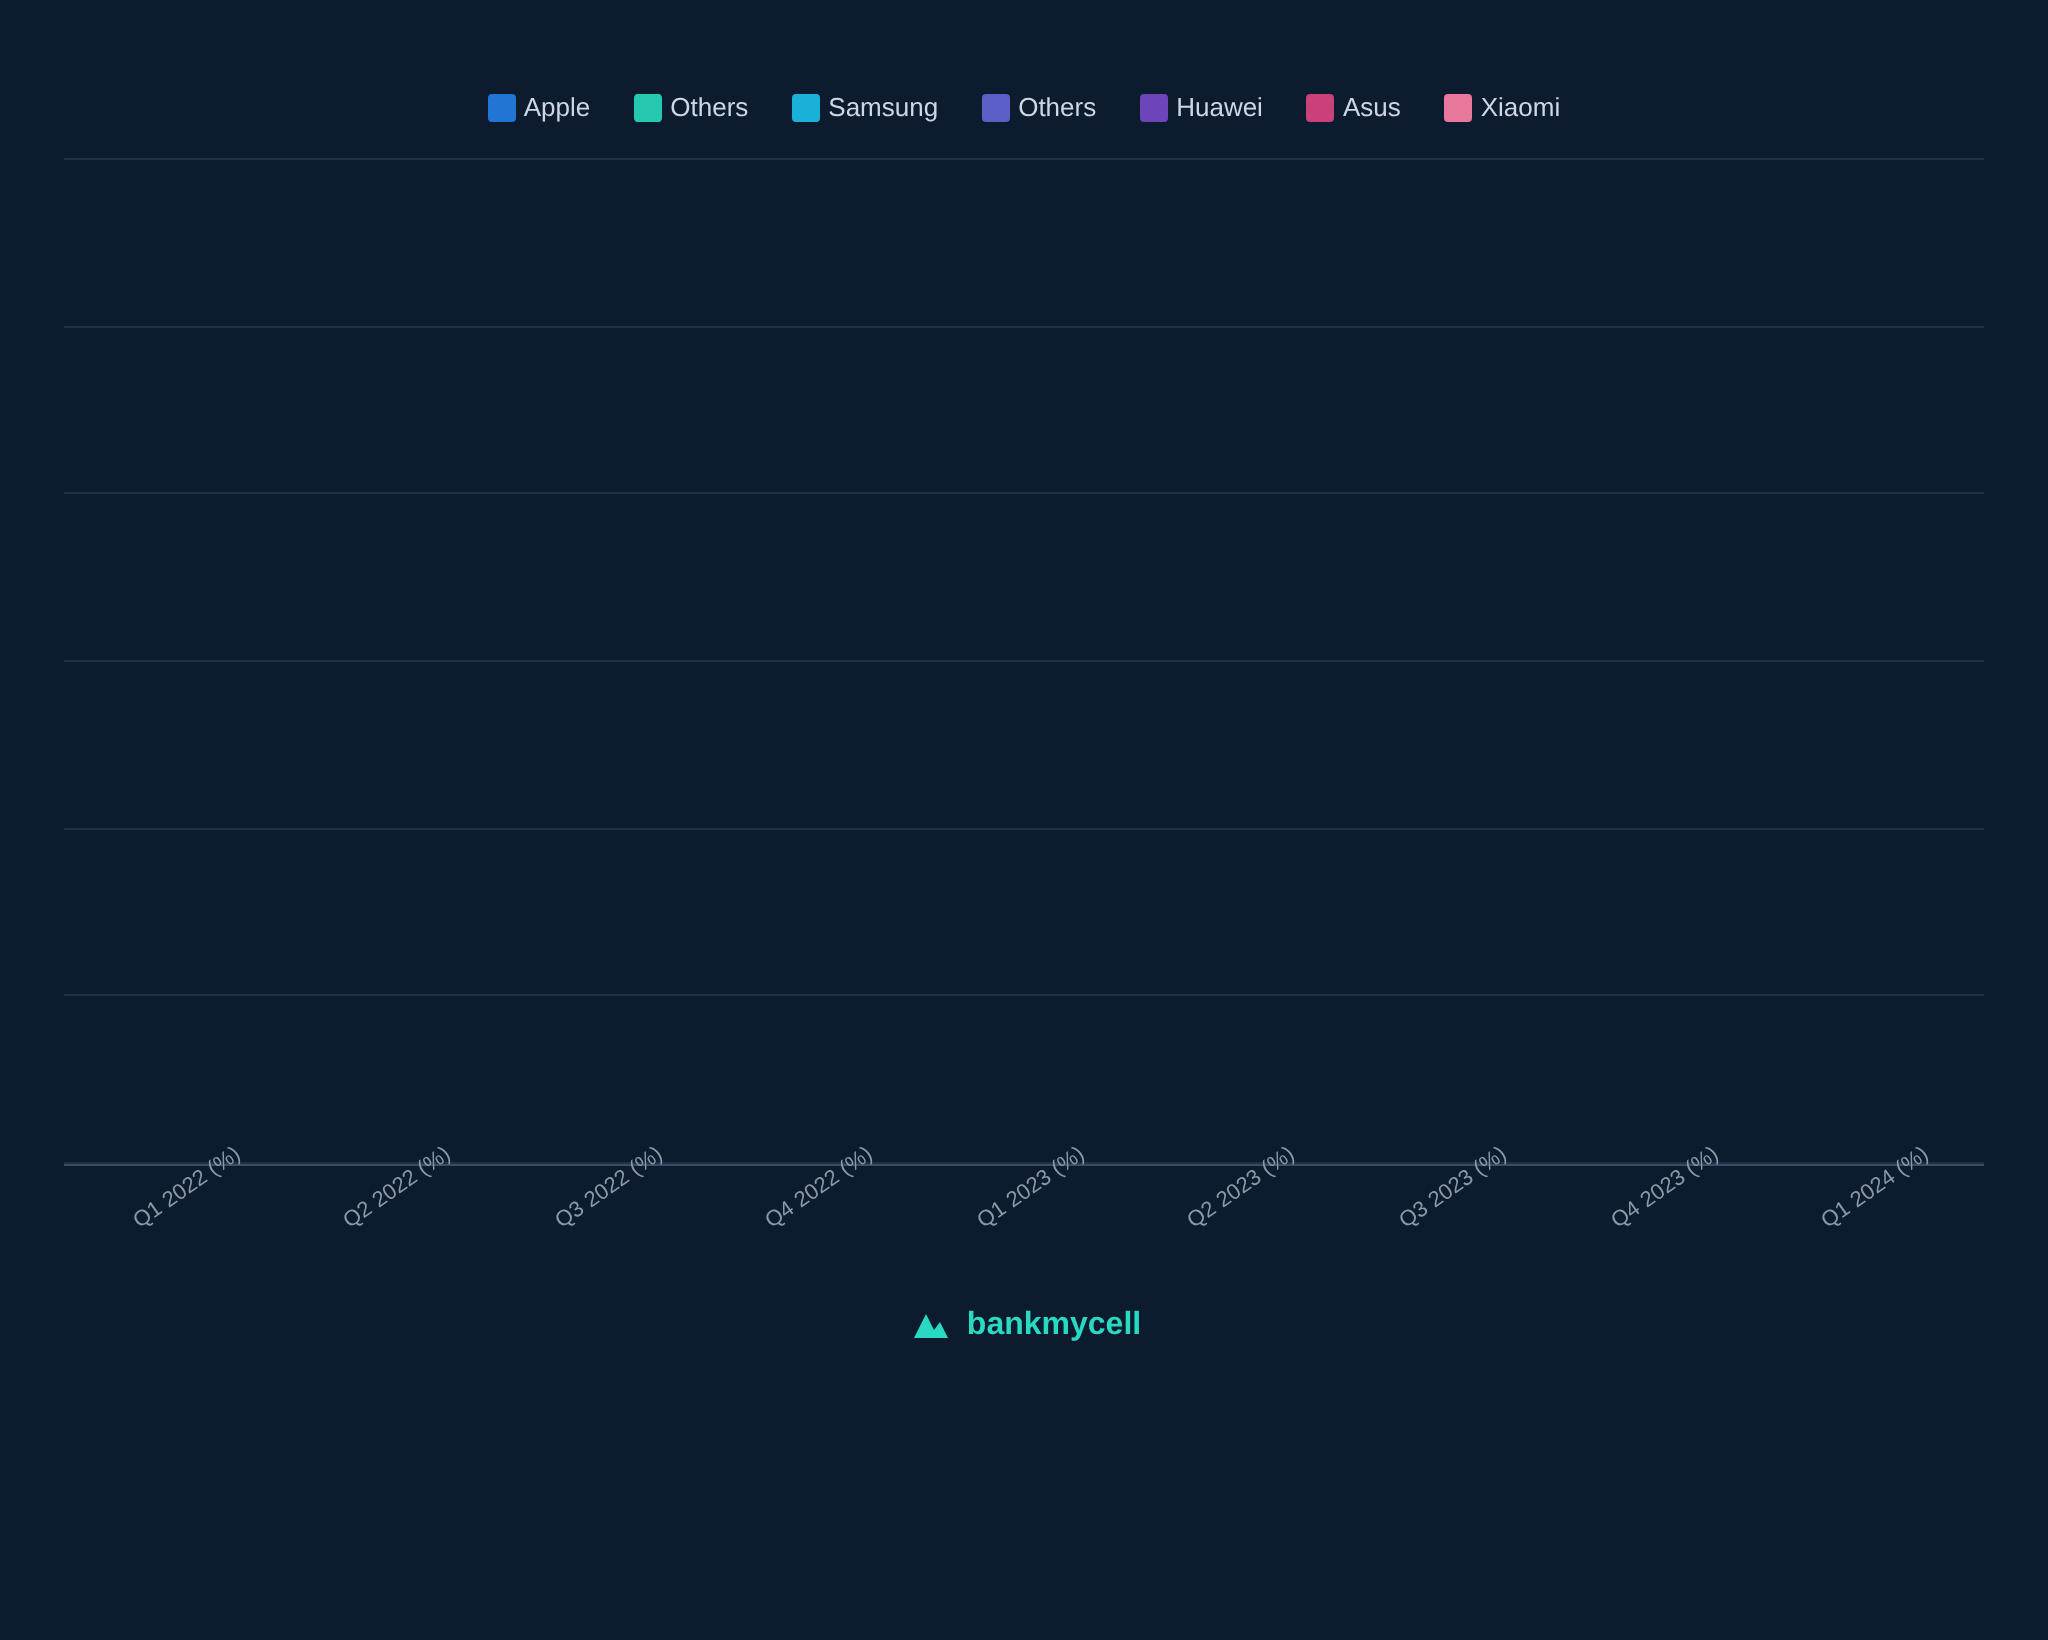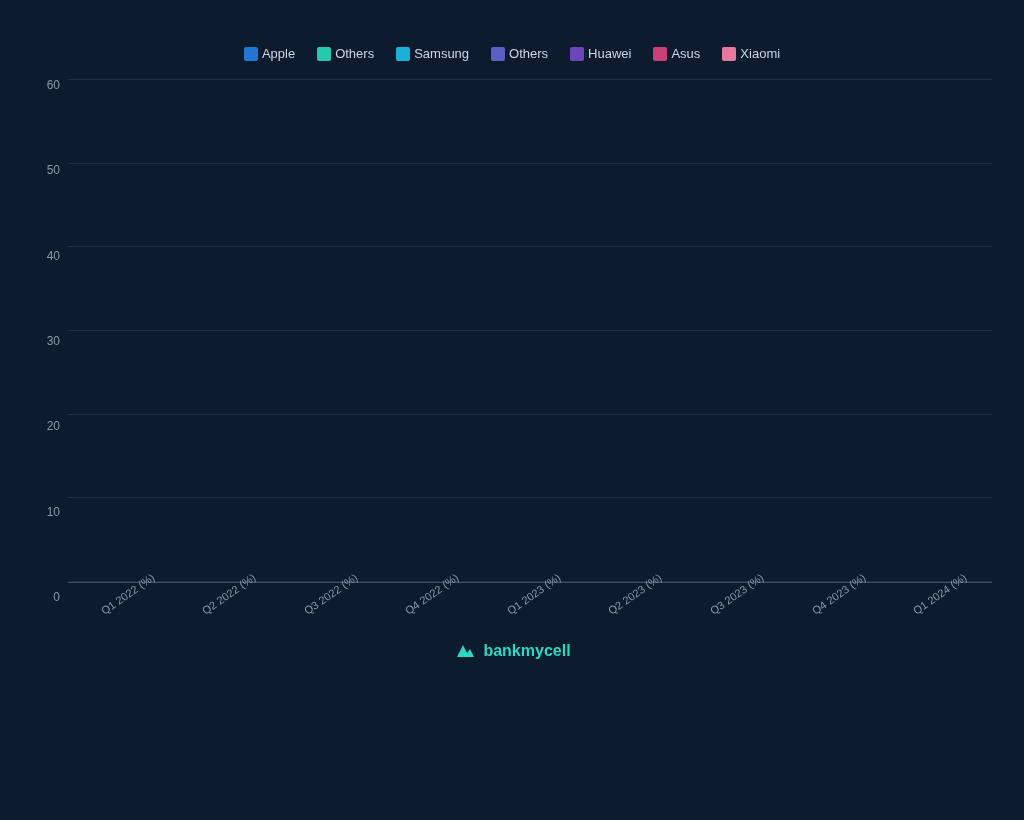--- a/index.html
+++ b/index.html
@@ -128,20 +128,21 @@
     .x-label {
       font-size: 11px;
       color: #8899aa;
       text-align: center;
       transform: rotate(-35deg);
       transform-origin: top center;
       white-space: nowrap;
       display: block;
     }
     .footer {
+      margin-top: 12px;
       display: flex;
       flex-direction: column;
       align-items: center;
       gap: 2px;
     }
     .brand-logo {
       display: flex;
       align-items: center;
       gap: 6px;
       color: #29d9c2;
@@ -183,29 +184,20 @@
     <span class="legend-color" style="background:#c9407a;"></span>
     <span>Asus</span>
   </div>
     <div class="legend-item">
     <span class="legend-color" style="background:#e8799c;"></span>
     <span>Xiaomi</span>
   </div>
   </div>
 
 <div class="chart-area">
-  <div class="y-axis" id="y-axis-container">
-      <div class="y-label">60</div>
-      <div class="y-label">50</div>
-      <div class="y-label">40</div>
-      <div class="y-label">30</div>
-      <div class="y-label">20</div>
-      <div class="y-label">10</div>
-      <div class="y-label">0</div>
-    </div>
   <div class="chart-body">
     <div class="bars-and-grid">
       <div class="grid-lines" id="grid-lines-container">
           <div class="grid-line"></div>
           <div class="grid-line"></div>
           <div class="grid-line"></div>
           <div class="grid-line"></div>
           <div class="grid-line"></div>
           <div class="grid-line"></div>
           <div class="grid-line"></div>

